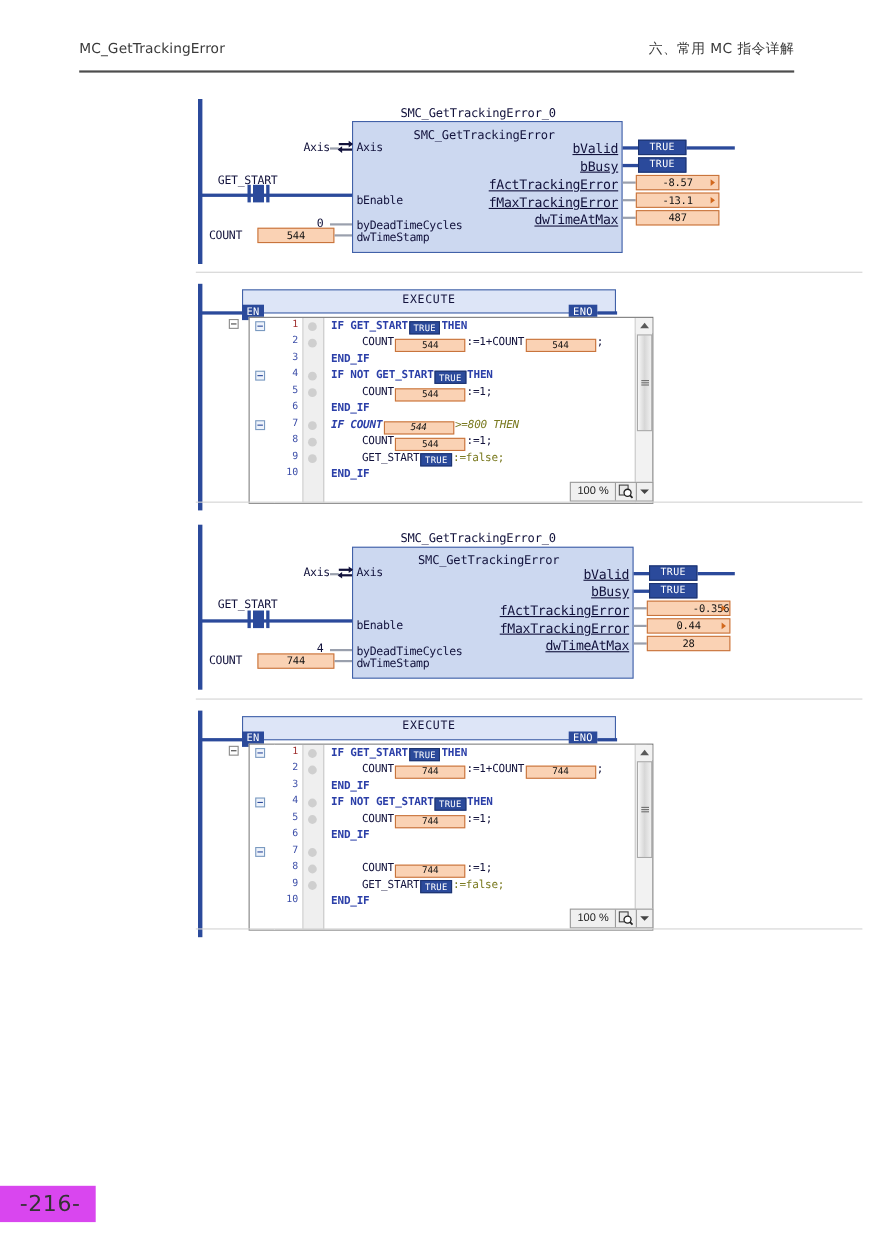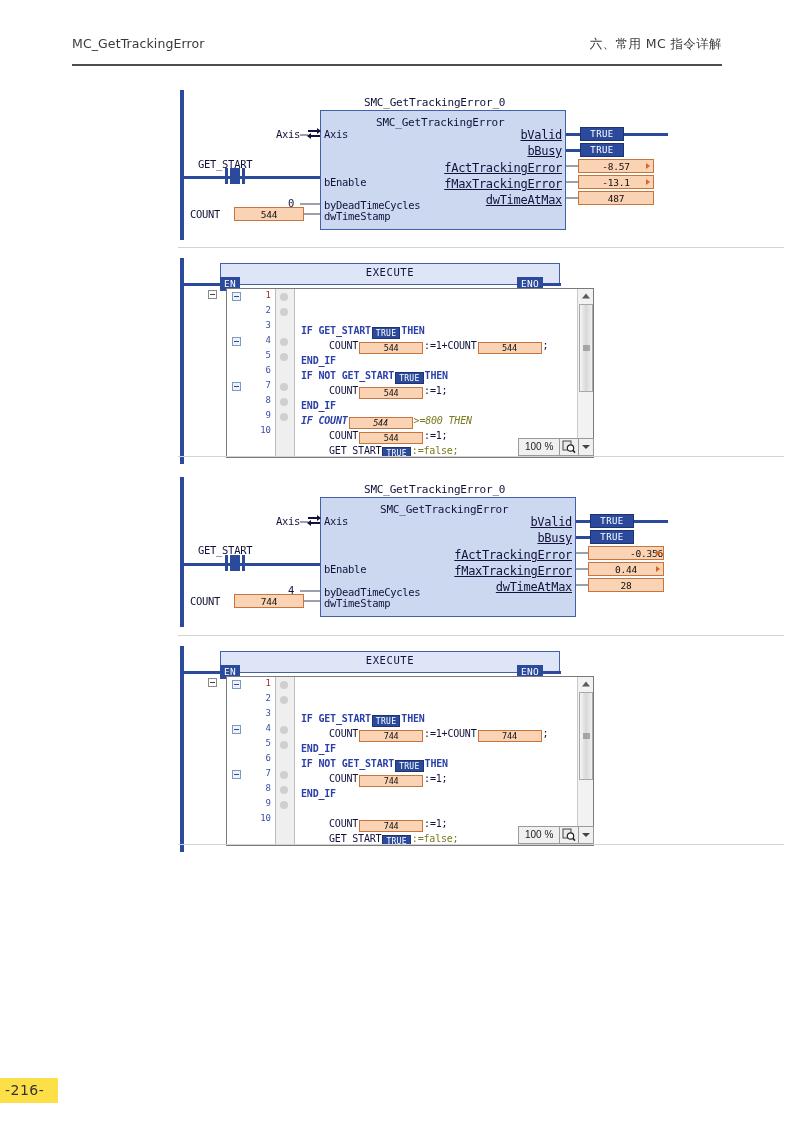--- a/index.html
+++ b/index.html
@@ -24,23 +24,23 @@
     font-size:12.5px;color:#3a3a3a;letter-spacing:0.4px;
   }
   .hdr-rule{
     position:absolute;left:72px;top:64px;width:650px;height:0;
     border-top:2px solid #4d4d4d;
   }
 
   
   .page-number{
     position:absolute;left:0;top:1078px;
-    background:#fde047;color:#333;
+    background:#d946ef;color:#333;
     font-family:"DejaVu Sans",sans-serif;
-    font-size:14px;padding:4px 14px 5px 5px;letter-spacing:0.5px;
+    font-size:20px;padding:4px 14px 5px 18px;letter-spacing:0.5px;
   }
 
   
   .ladder{
     position:absolute;
     font-family:"DejaVu Sans Mono","Liberation Mono",monospace;
     color:#12123c;
   }
   .rail{
     position:absolute;width:4px;background:#2b4a9b;
@@ -152,21 +152,20 @@
     position:absolute;left:22px;top:0;width:26px;height:100%;
     background:#ffffff;border-right:1px solid #bcbcbc;
   }
   .ed-bp-col{
     position:absolute;left:49px;top:0;width:18px;height:100%;
     background:#efefef;border-right:1px solid #bcbcbc;
   }
   .ed-code{
     position:absolute;left:68px;top:0;right:5px;height:100%;
     background:#ffffff;
-    margin-top:34px;
   }
   .row{position:absolute;left:0;width:100%;height:15px;}
   .ln-num{
     position:absolute;right:4px;top:1px;
     font-size:9px;color:#3c4ea8;letter-spacing:0;
   }
   .ln-num.first{color:#a03030;}
   .bp-dot{
     position:absolute;left:4px;top:4px;width:8px;height:8px;
     border-radius:50%;background:#cfcfcf;

